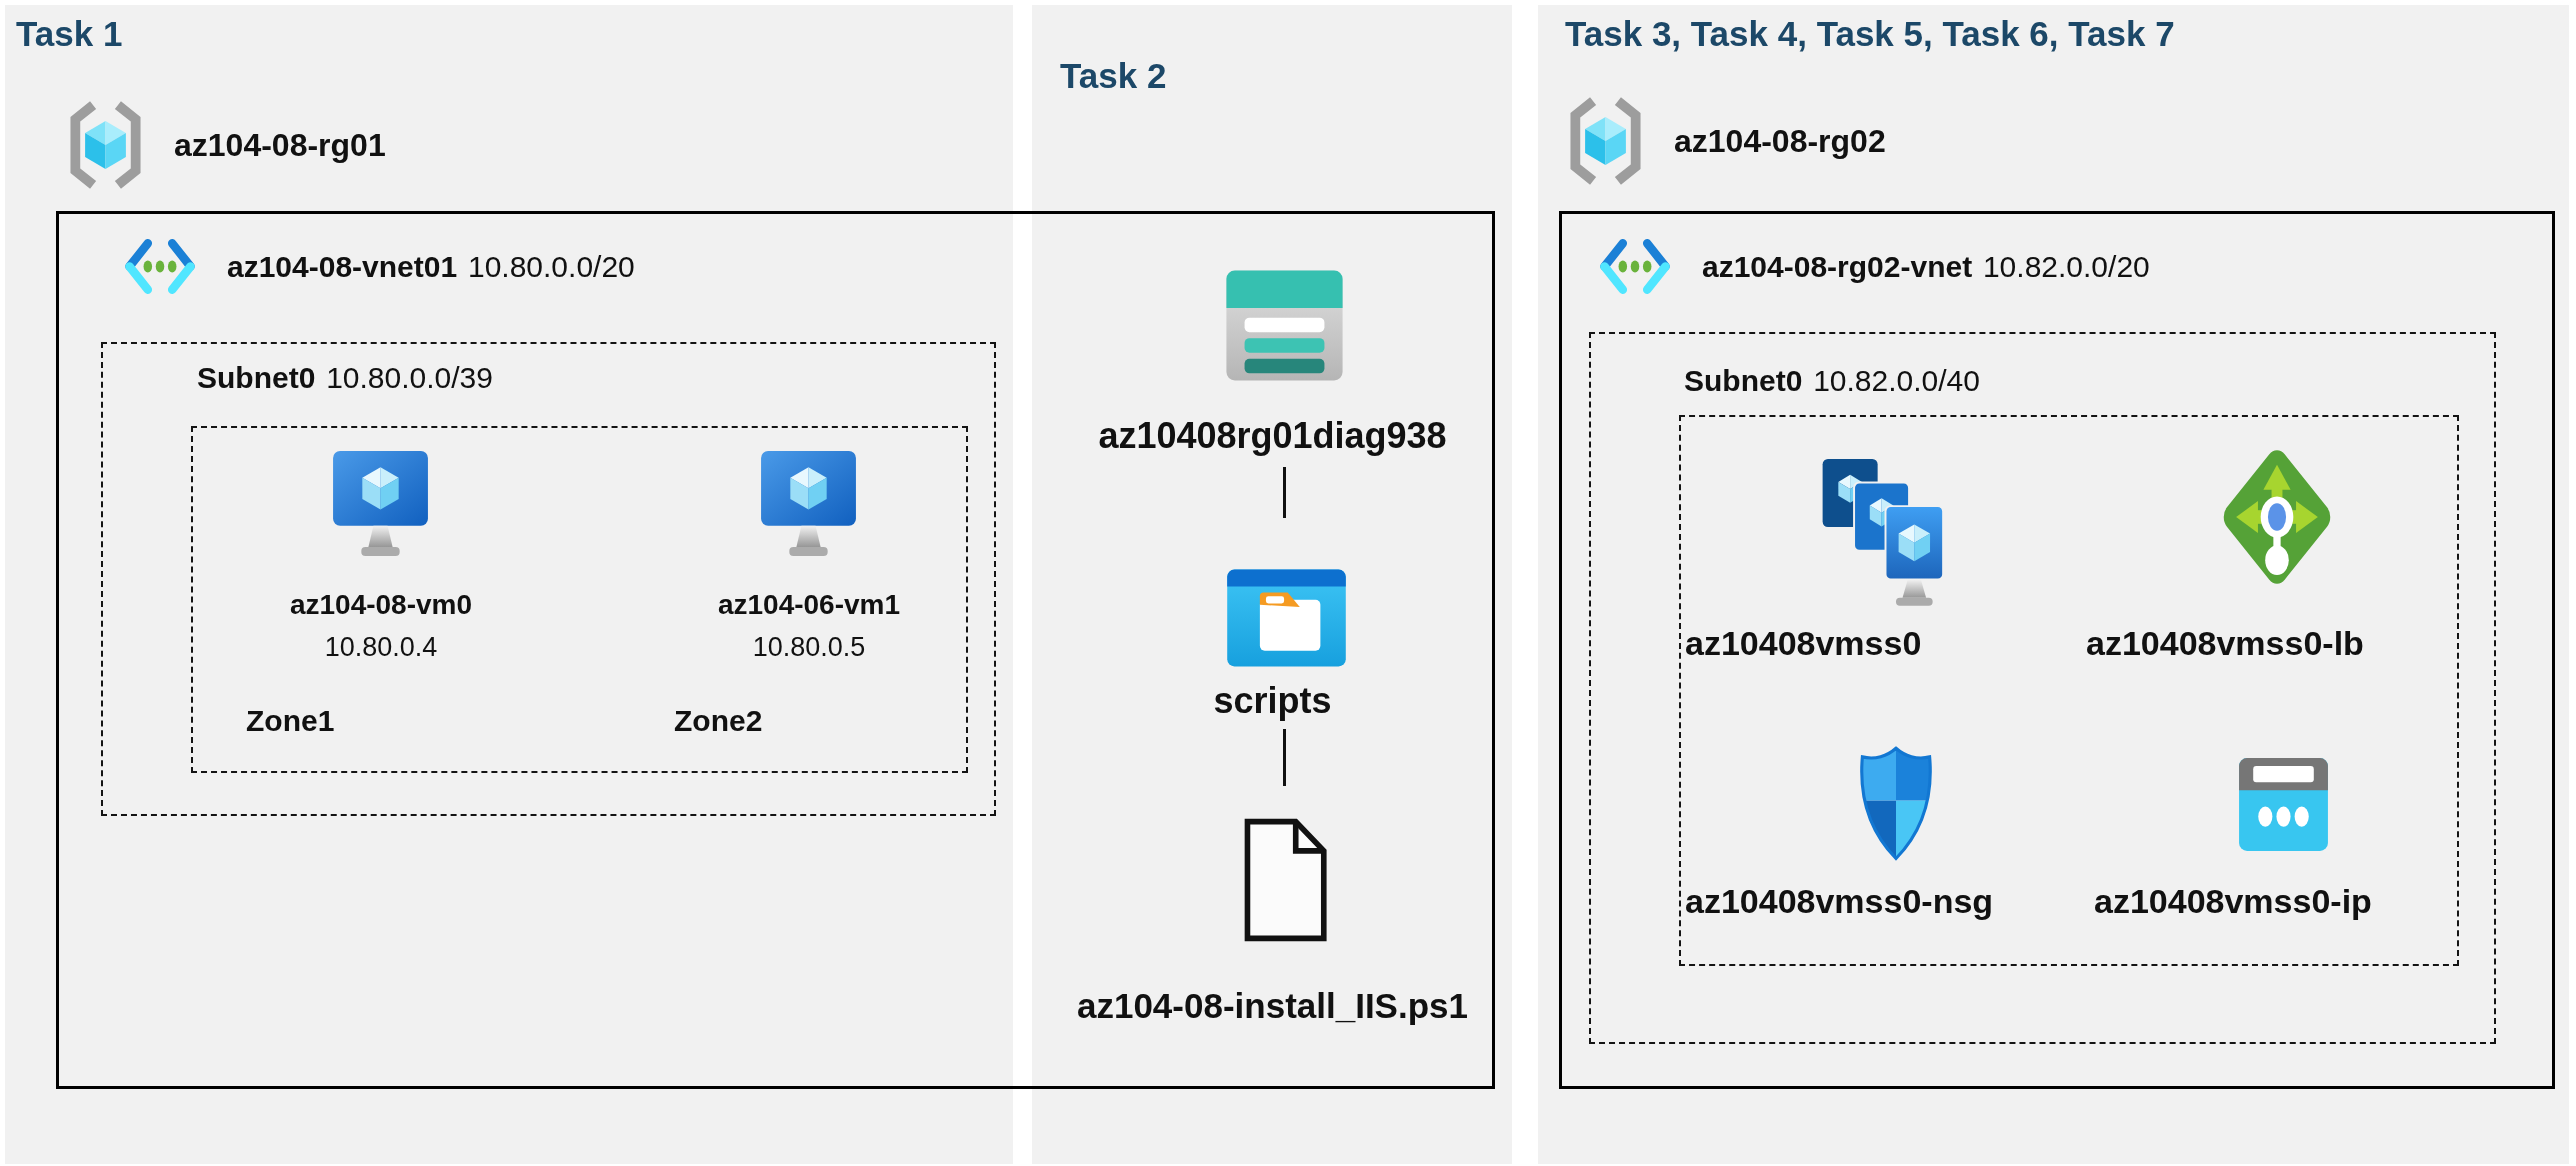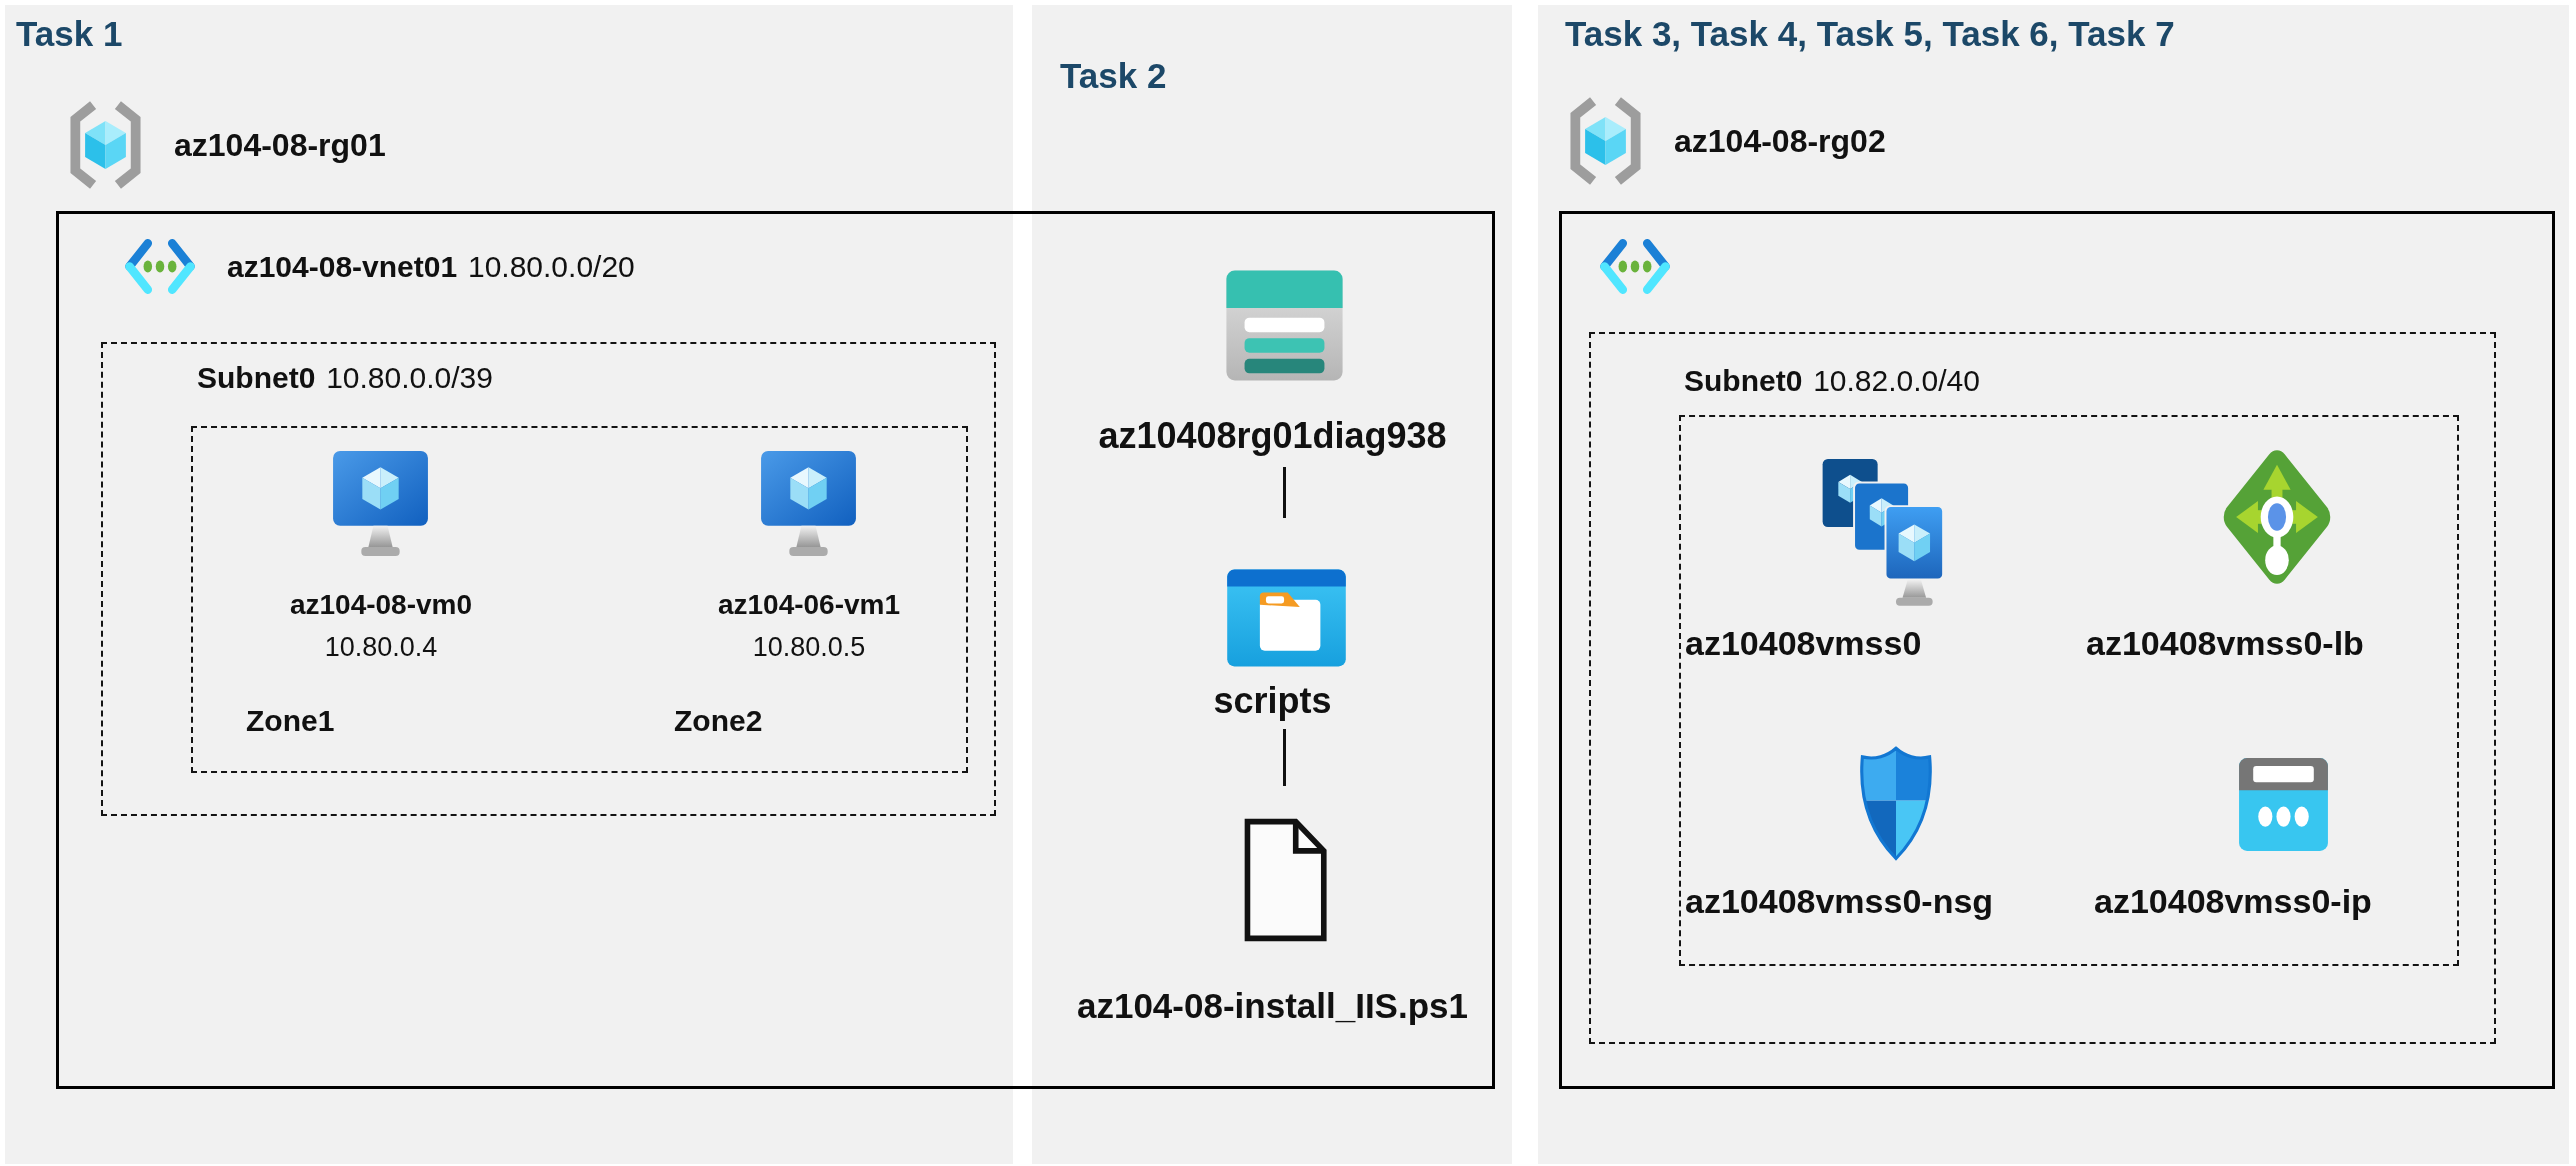--- a/index.html
+++ b/index.html
@@ -166,20 +166,21 @@
   <div class="row" style="left:1595px;top:236px;">
     <svg width="80" height="61" viewBox="0 0 130 100">
       <path d="M45,12 L15,50" stroke="#1b80d6" stroke-width="14" stroke-linecap="round" fill="none"></path>
       <path d="M15,50 L45,88" stroke="#50e6ff" stroke-width="14" stroke-linecap="round" fill="none"></path>
       <path d="M85,12 L115,50" stroke="#1b80d6" stroke-width="14" stroke-linecap="round" fill="none"></path>
       <path d="M115,50 L85,88" stroke="#50e6ff" stroke-width="14" stroke-linecap="round" fill="none"></path>
       <ellipse cx="45" cy="50" rx="7" ry="10" fill="#6ab33c"></ellipse>
       <ellipse cx="65" cy="50" rx="7" ry="10" fill="#6ab33c"></ellipse>
       <ellipse cx="85" cy="50" rx="7" ry="10" fill="#6ab33c"></ellipse>
     </svg>
+    <span class="vnet-label"><span class="bold">az104-08-rg02-vnet</span><span class="reg">10.82.0.0/20</span></span>
   </div>
 
   <div class="dashed" style="left:1589px;top:332px;width:907px;height:712px;"></div>
   <div class="subnet-label" style="left:1684px;top:364px;"><span class="bold">Subnet0</span><span class="reg">10.82.0.0/40</span></div>
   <div class="dashed" style="left:1679px;top:415px;width:780px;height:551px;"></div>
 
   <svg class="icon" style="left:1820px;top:456px;" width="131" height="150" viewBox="0 0 100 114">
     <rect x="2" y="2" width="42" height="52" rx="4" fill="#0e4f8d"></rect>
     <polygon points="23,14 14,19.5 23,25" fill="#e8f8fe"></polygon>
     <polygon points="23,14 32,19.5 23,25" fill="#c9effb"></polygon>

